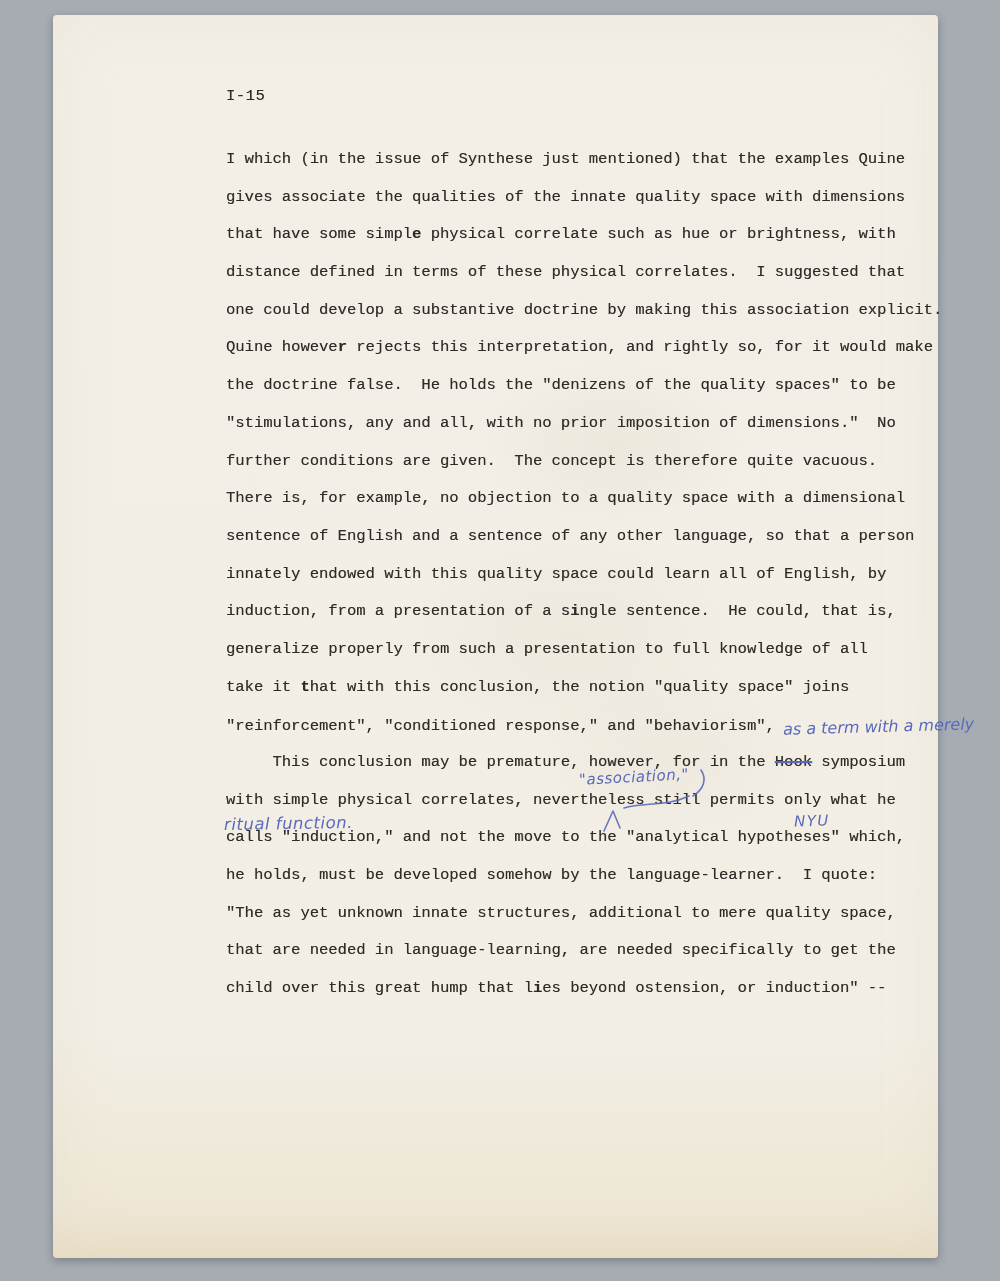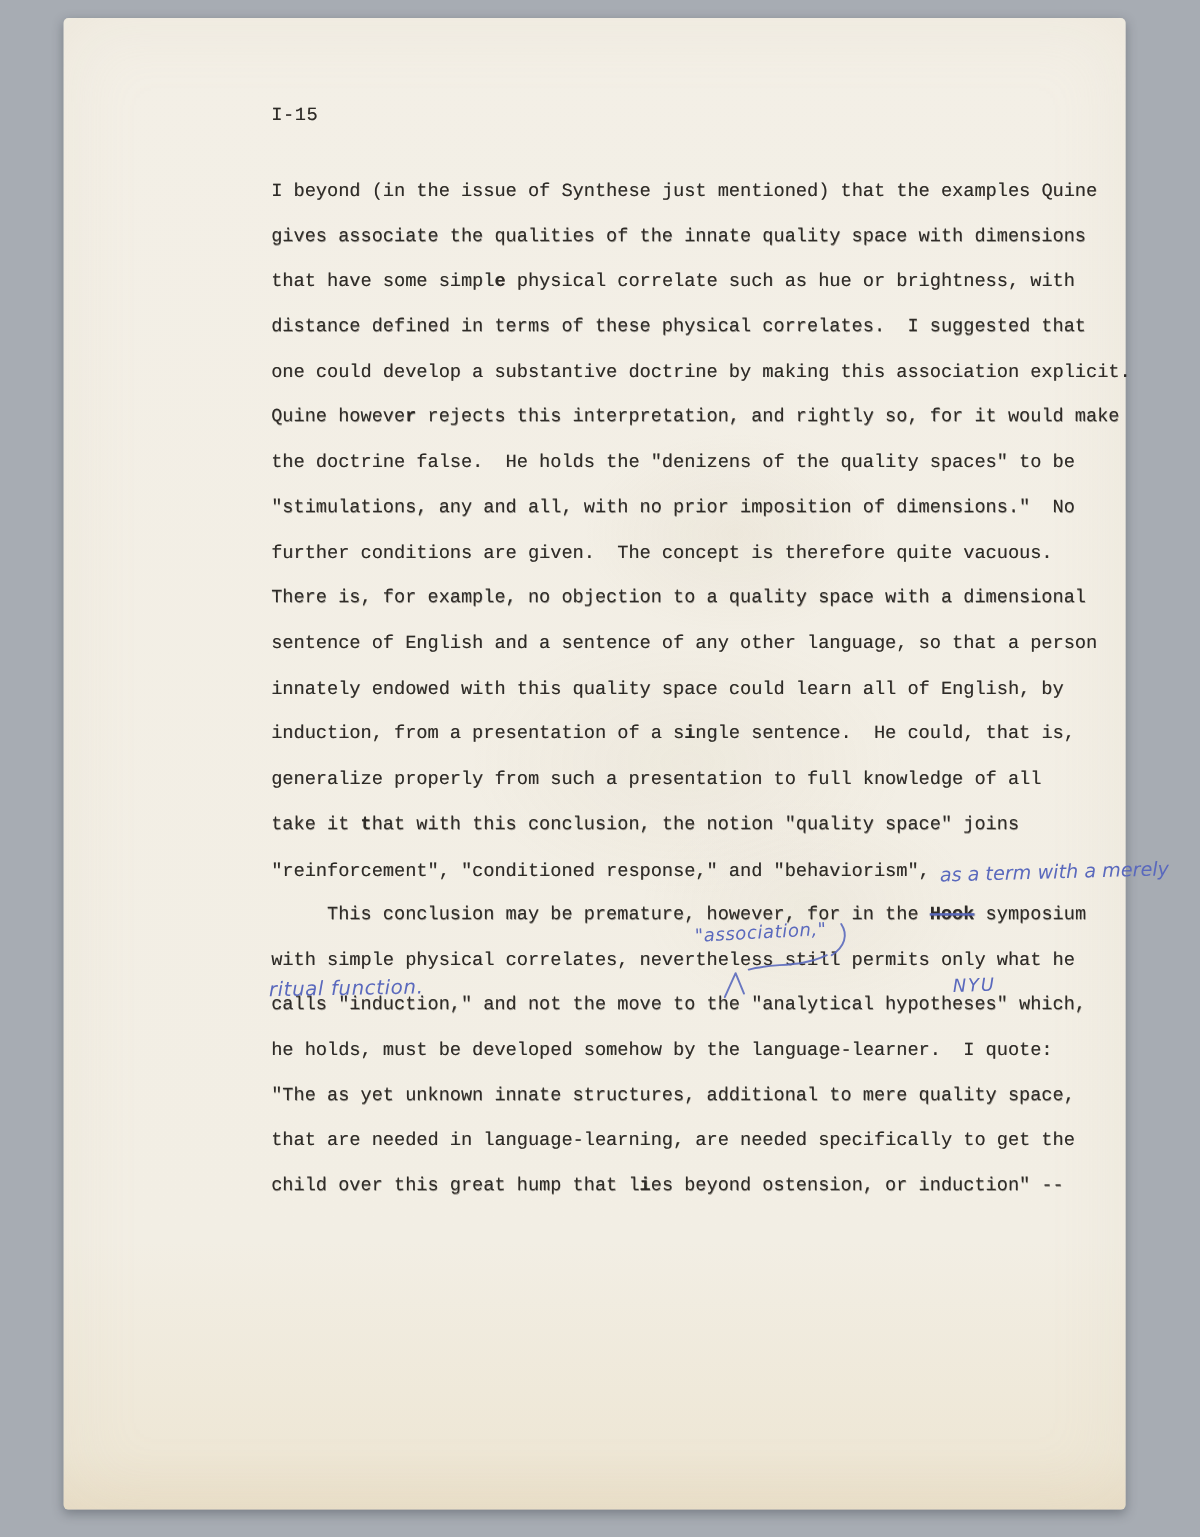--- a/index.html
+++ b/index.html
@@ -35,21 +35,21 @@
     position:absolute;left:173px;top:126px;width:790px;
     font-size:15.5px;line-height:37.7px;color:var(--ink);
     text-shadow:.3px .3px 0 rgba(40,36,30,.45);
   }
   .line{white-space:pre;height:37.7px;}
 
   .u{text-underline-offset:4px;text-decoration-thickness:1.5px;}
   .b{font-weight:bold;}
   .ghost{opacity:.32;}
   .strike{
-    font-weight:bold;
+    font-weight:normal;
     text-decoration:line-through;
     text-decoration-color:var(--pen);
     text-decoration-thickness:2px;
   }
   .hand{
     font-family:"DejaVu Sans",sans-serif;font-style:italic;
     color:var(--pen);font-size:16px;letter-spacing:0;
     display:inline-block;transform:rotate(-1.6deg) translateY(2px);
     margin-left:8px;text-shadow:none;font-weight:normal;
   }
@@ -66,21 +66,21 @@
 </style>
 </head>
 <body>
 
 <div class="page">
   <div class="ghosting"></div>
 
   <div class="page-label">I-15</div>
 
   <div class="text-block">
-      <div class="line"><span>I beyond (in the issue of </span><span class="u">Synthese</span><span> just mentioned) that the examples Quine</span></div>
+      <div class="line"><span>I which (in the issue of </span><span class="u">Synthese</span><span> just mentioned) that the examples Quine</span></div>
       <div class="line"><span>gives associate the qualities of the innate quality space with dimensions</span></div>
       <div class="line"><span>that have some simpl</span><span class="b">e</span><span> physical correlate such as hue or brightness, with</span></div>
       <div class="line"><span>distance defined in terms of these physical correlates.  I suggested that</span></div>
       <div class="line"><span>one could develop a substantive doctrine by making this association explicit.</span></div>
       <div class="line"><span>Quine howeve</span><span class="b">r</span><span> rejects this interpretation, and rightly so, for it would make</span></div>
       <div class="line"><span>the doctrine false.  He holds the "denizens of the quality spaces" to be</span></div>
       <div class="line"><span>"stimulations, any and all, with no prior imposition of dimensions."  No</span></div>
       <div class="line"><span>further conditions are given.  The concept is therefore quite vacuous.</span></div>
       <div class="line"><span>There is, for example, no objection to a quality space with a dimensional</span></div>
       <div class="line"><span>sentence of English and a sentence of any other language, so that a person</span></div>

